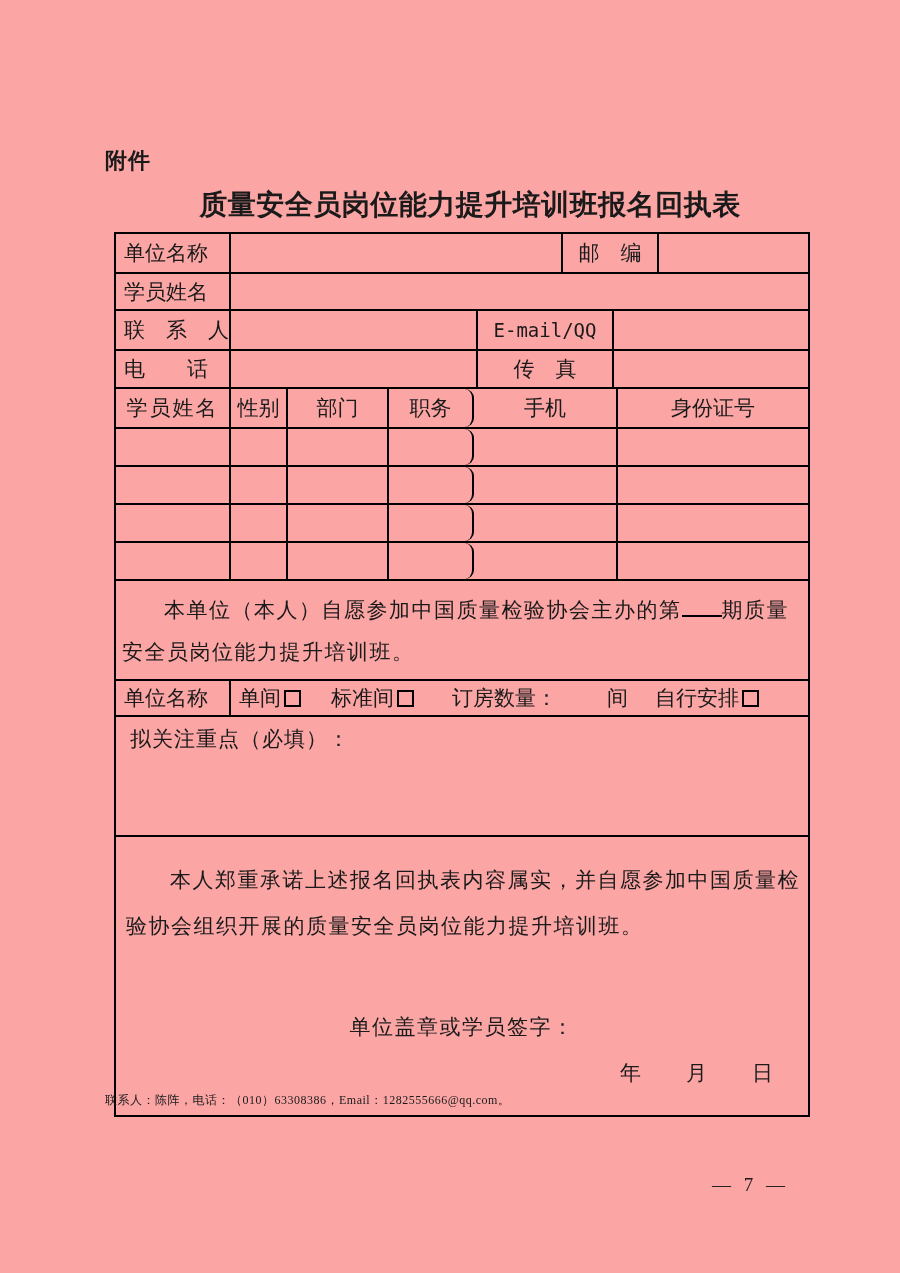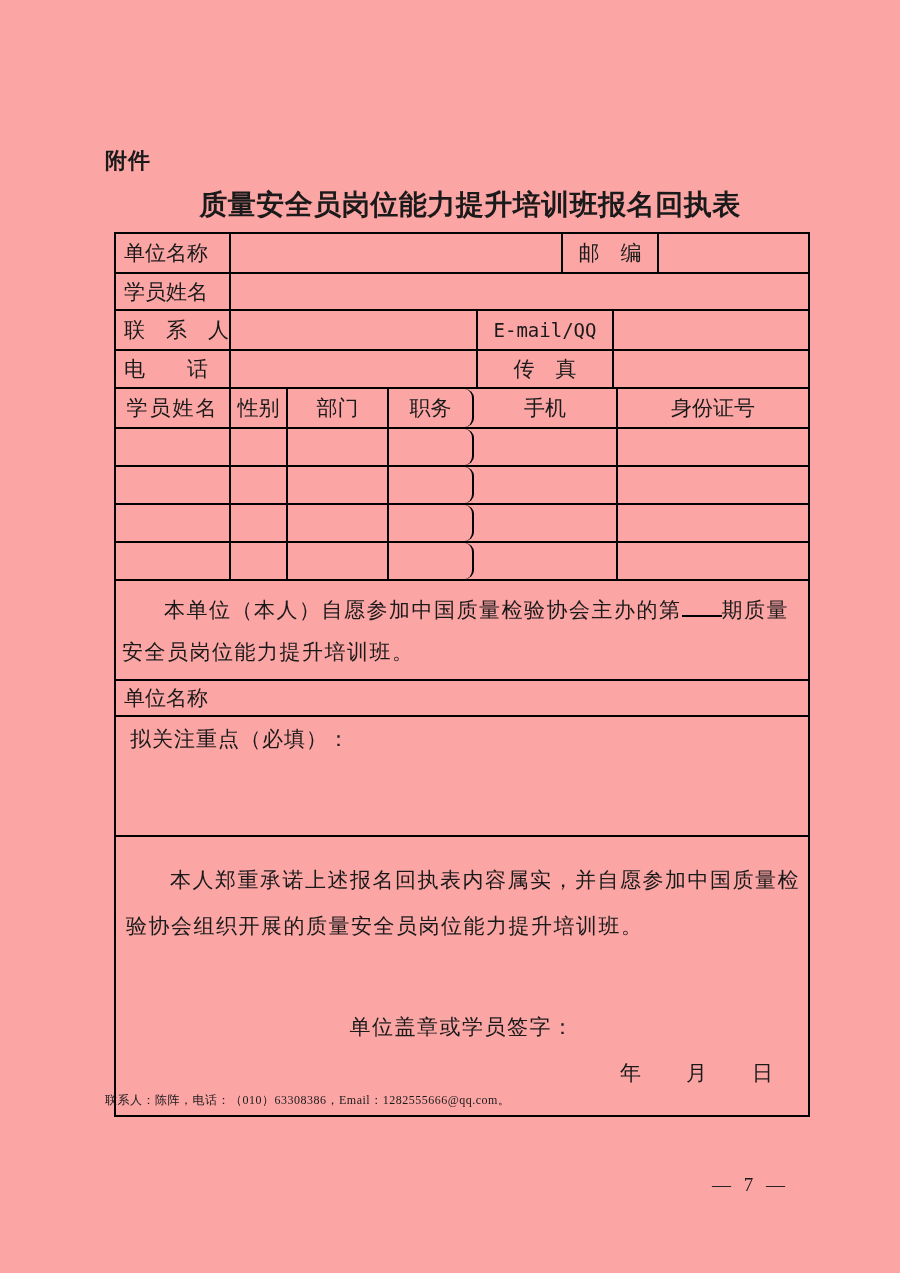--- a/index.html
+++ b/index.html
@@ -139,20 +139,30 @@
 
     <div class="trow para-sect">
       <div class="para-line1">
         <span>本单位（本人）自愿参加中国质量检验协会主办的第</span><span class="blank-underline"></span><span>期质量</span>
       </div>
       <div>安全员岗位能力提升培训班。</div>
     </div>
 
     <div class="trow accom-row">
       <div class="cell lbl w115">单位名称</div>
+      <div class="accom-content">
+        <span>单间</span>
+        <span class="cbx"></span>
+        <span class="gap30">标准间</span>
+        <span class="cbx"></span>
+        <span class="gap38">订房数量：</span>
+        <span class="gap50">间</span>
+        <span class="gap27">自行安排</span>
+        <span class="cbx"></span>
+      </div>
     </div>
 
     <div class="trow focus-sect">
       <span>拟关注重点（必填）：</span>
     </div>
 
     <div class="trow commit-sect">
       <div class="commit-para">
         <div class="commit-l1">本人郑重承诺上述报名回执表内容属实，并自愿参加中国质量检</div>
         <div>验协会组织开展的质量安全员岗位能力提升培训班。</div>

